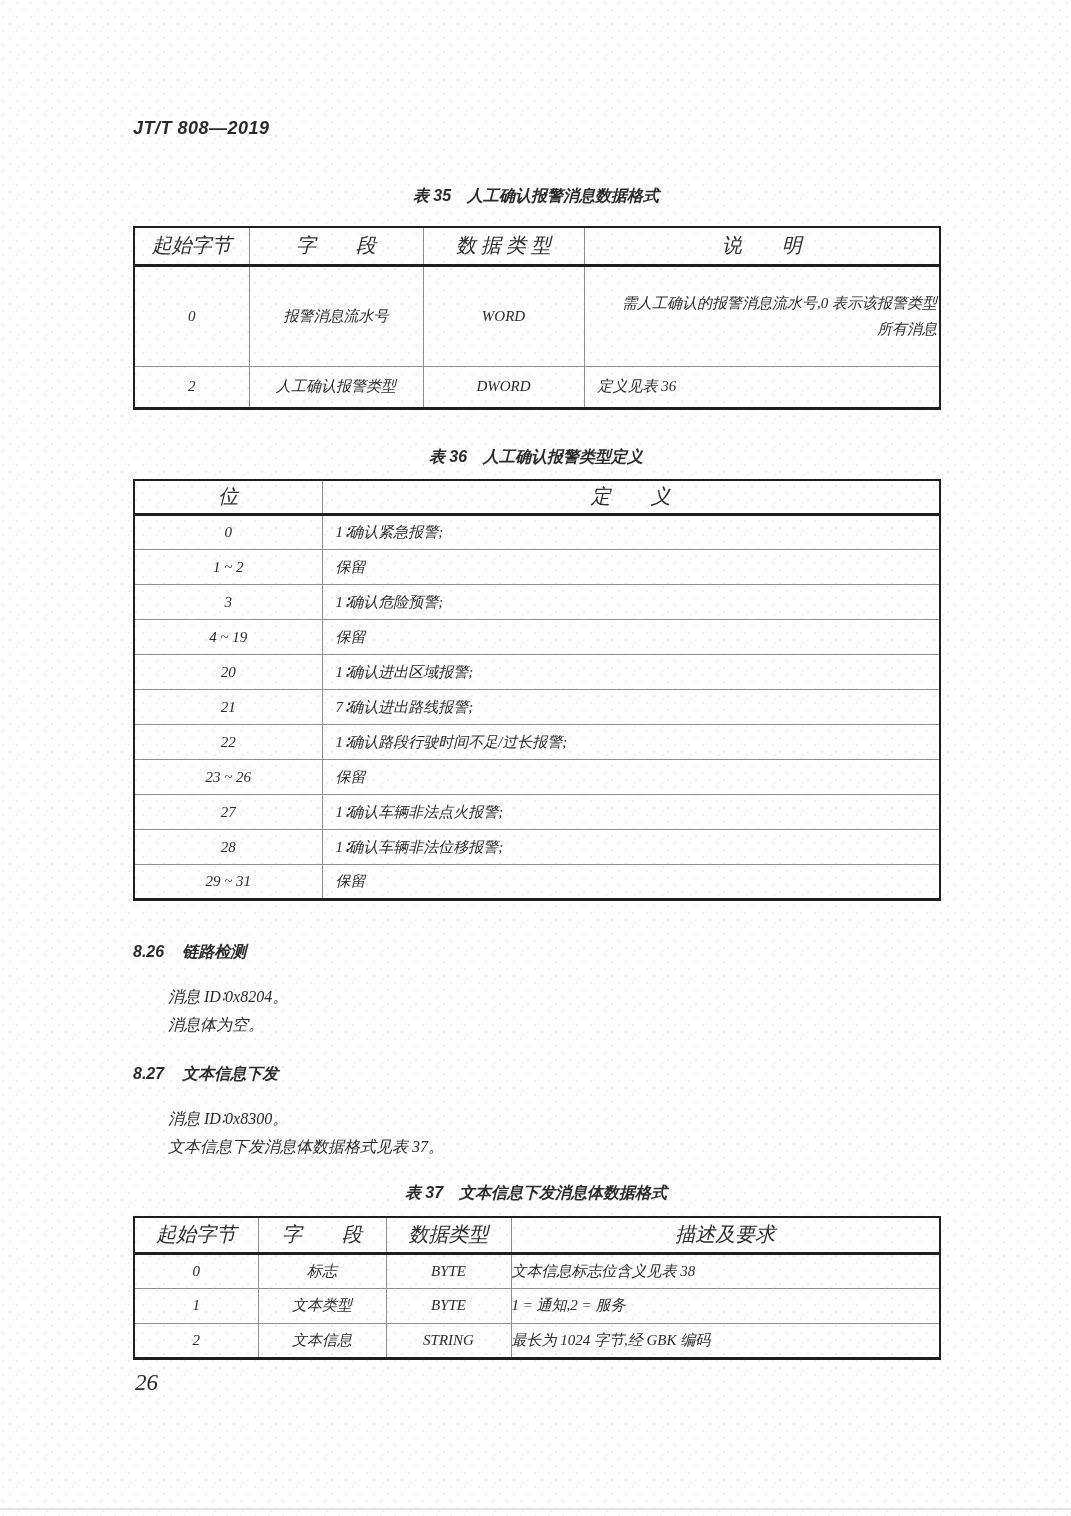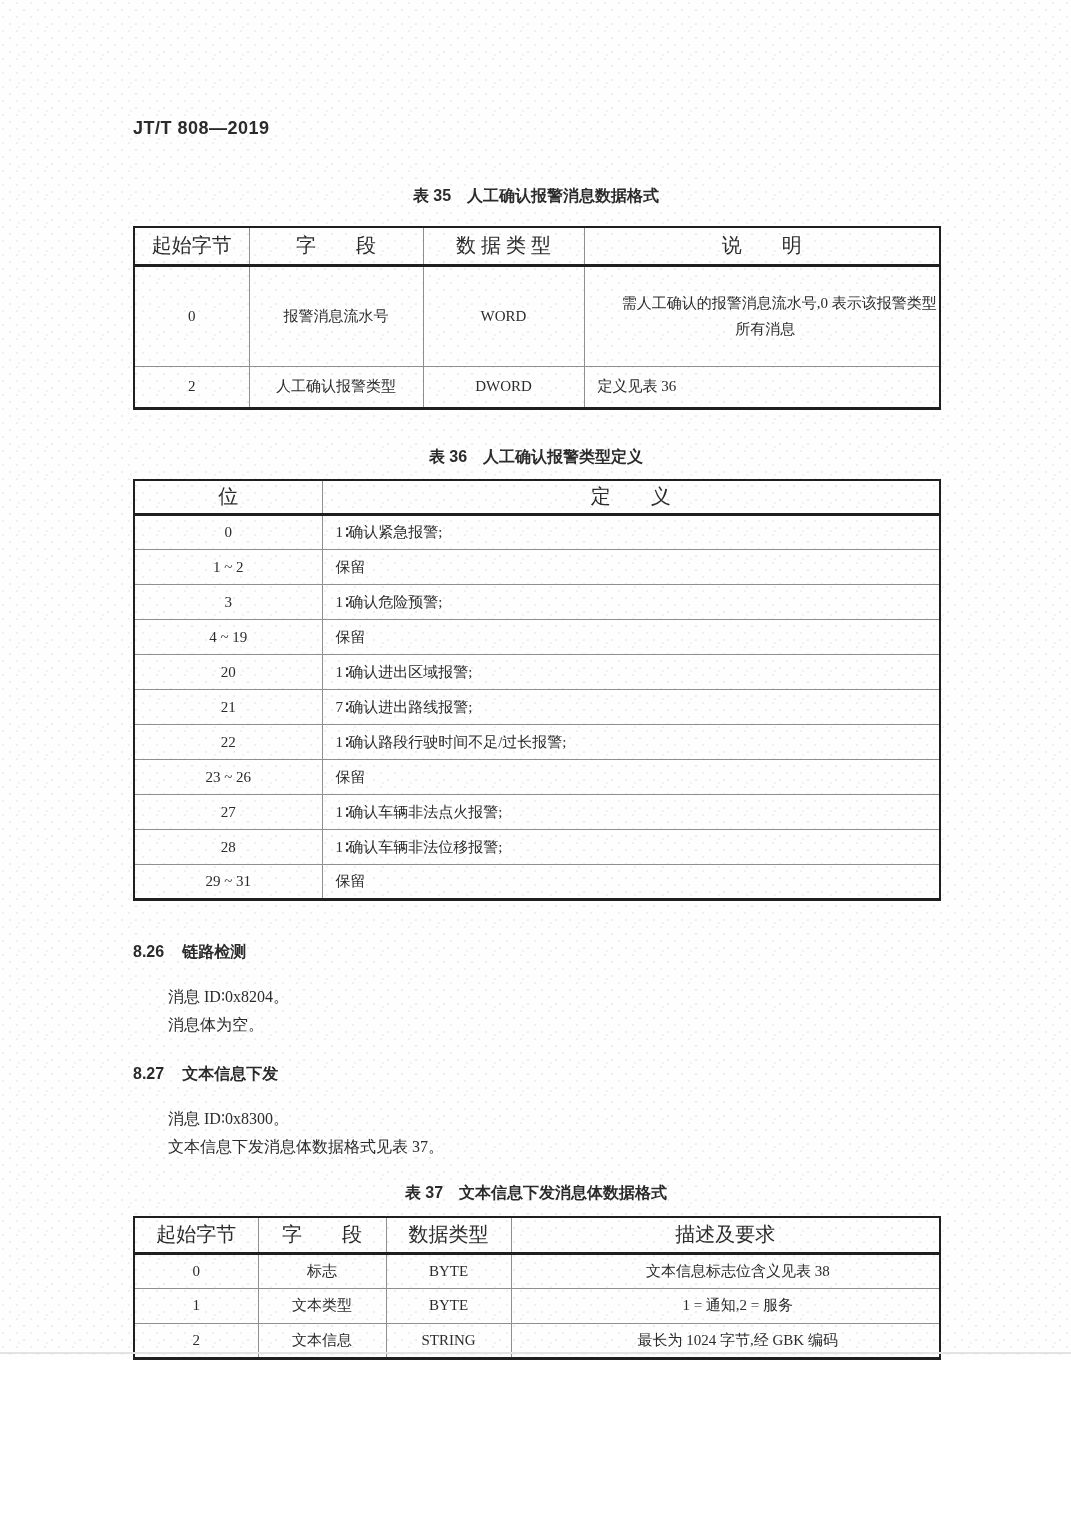--- a/index.html
+++ b/index.html
@@ -3,31 +3,32 @@
 <meta charset="utf-8">
 <style>
   html, body {
     margin: 0;
     padding: 0;
     background: #ffffff;
   }
   .page {
     position: relative;
     width: 1071px;
-    height: 1360px;
+    height: 1516px;
     overflow: hidden;
     color: #2b2b2b;
     font-family: "Liberation Serif", serif;
     background-color: #fefefe;
     background-image:
       radial-gradient(rgba(195,145,195,0.20) 1px, transparent 1.3px),
       radial-gradient(rgba(145,195,145,0.18) 1px, transparent 1.3px),
       radial-gradient(rgba(130,130,130,0.10) 1px, transparent 1.3px);
     background-size: 14px 14px, 14px 14px, 28px 28px;
     background-position: 3px 3px, 10px 10px, 5px 13px;
+    font-style: italic;
   }
   .page::after {
     content: "";
     position: absolute;
     left: 0;
     bottom: 6px;
     width: 100%;
     height: 2px;
     background: #e3e3e3;
   }
@@ -84,26 +85,25 @@
   .t-37 tbody tr { height: 35px; }
   .cell-left {
     text-align: left;
     padding-left: 13px;
   }
   .cell-def {
     text-align: left;
     padding-left: 13px;
   }
   .cell-desc37 {
-    text-align: center;
-    padding-left: 25px;
+    text-align: left;
     margin-top: 16px;
   }
   .cell-wrap {
-    text-align: center;
+    text-align: right;
     padding: 6px 2px 6px 9px;
     text-indent: 28px;
     line-height: 26px;
   }
   .section-heading {
     font-family: "Liberation Sans", sans-serif;
     font-weight: bold;
     font-size: 16px;
     line-height: 20px;
   }
@@ -111,22 +111,22 @@
   .sh-827 { margin-top: 25px; }
   .section-heading .sec-num { margin-right: 18px; }
   .para {
     margin-left: 35px;
     font-size: 16px;
     line-height: 28px;
   }
   .para-first { margin-top: 21px; }
   .page-number {
     margin-top: 12px;
-    margin-left: 17px;
-    font-size: 17px;
+    margin-left: 2px;
+    font-size: 23px;
     line-height: 22px;
   }
 </style>
 </head>
 <body>
 
 <div class="page">
   <div class="content">
 
     <div class="doc-code">JT/T 808—2019</div>

